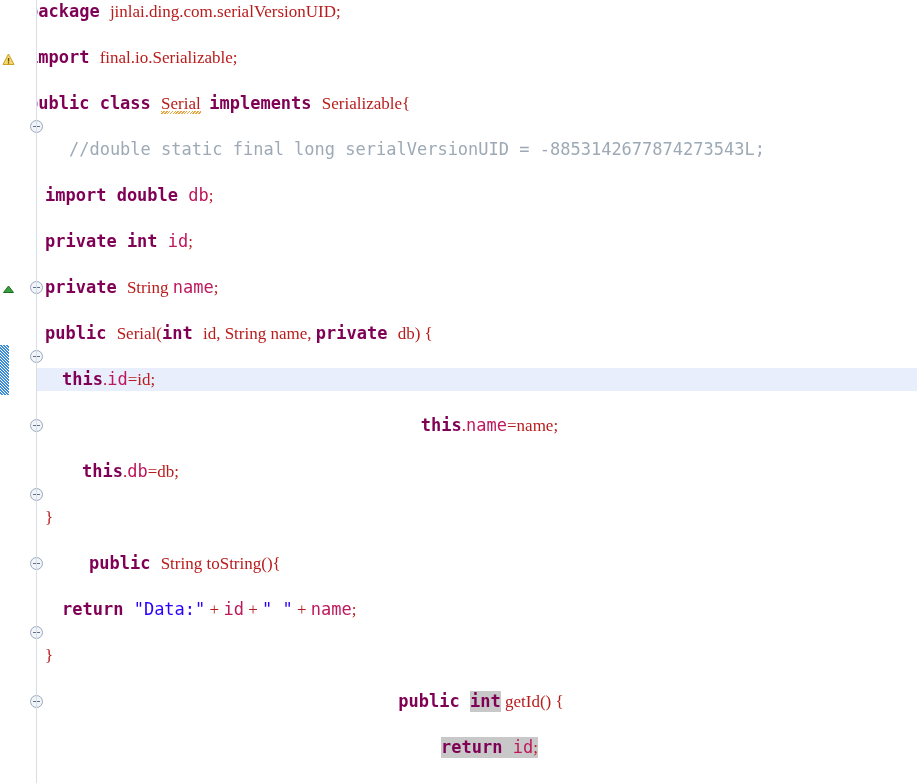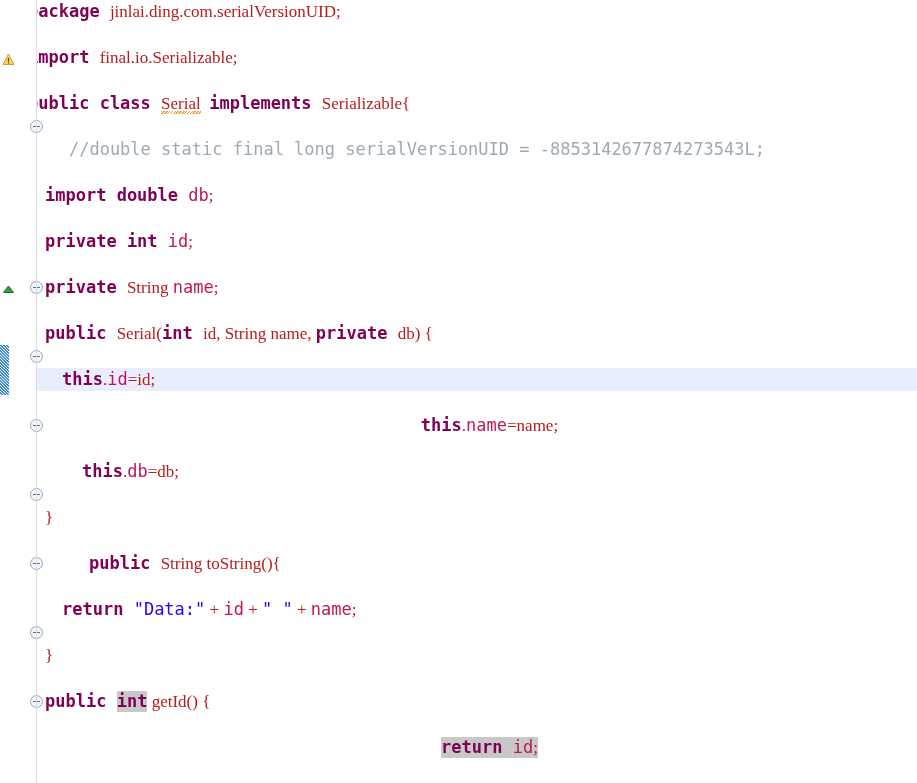--- a/index.html
+++ b/index.html
@@ -175,21 +175,21 @@
       <div class="code-line" style="top: 115px;"><span class="pln">    </span><span class="kw">private int </span><span class="fld">id</span><span class="pln">;</span></div>
       <div class="code-line" style="top: 138px;"><span class="pln">    </span><span class="kw">private </span><span class="pln">String </span><span class="fld">name</span><span class="pln">;</span></div>
       <div class="code-line" style="top: 161px;"><span class="pln">    </span><span class="kw">public </span><span class="pln">Serial(</span><span class="kw">int </span><span class="pln">id, String name, </span><span class="kw">private </span><span class="pln">db) {</span></div>
       <div class="code-line" style="top: 184px;"><span class="pln">        </span><span class="kw">this</span><span class="pln">.</span><span class="fld">id</span><span class="pln">=id;</span></div>
       <div class="code-line" style="top: 207px; text-align: center;"><span class="pln">        </span><span class="kw">this</span><span class="pln">.</span><span class="fld">name</span><span class="pln">=name;</span></div>
       <div class="code-line" style="top: 230px; padding-left: 48px;"><span class="pln">        </span><span class="kw">this</span><span class="pln">.</span><span class="fld">db</span><span class="pln">=db;</span></div>
       <div class="code-line" style="top: 253px;"><span class="pln">    }</span></div>
       <div class="code-line" style="top: 276px; margin-left: 44px;"><span class="pln">    </span><span class="kw">public </span><span class="pln">String toString(){</span></div>
       <div class="code-line" style="top: 299px;"><span class="pln">        </span><span class="kw">return </span><span class="str">"Data:"</span><span class="pln"> + </span><span class="fld">id</span><span class="pln"> + </span><span class="str">" "</span><span class="pln"> + </span><span class="fld">name</span><span class="pln">;</span></div>
       <div class="code-line" style="top: 322px;"><span class="pln">    }</span></div>
-      <div class="code-line" style="top: 345px;"><span class="pln">    </span><span class="kw">public </span><span class="kw sel">int</span><span class="pln"> getId() {</span></div>
+      <div class="code-line" style="top: 345px; text-align: center;"><span class="pln">    </span><span class="kw">public </span><span class="kw sel">int</span><span class="pln"> getId() {</span></div>
       <div class="code-line" style="top: 368px; text-align: center;"><span class="pln">        </span><span class="kw sel">return </span><span class="fld sel">id</span><span class="pln sel">;</span></div>
       <div class="code-line" style="top: 391px;"></div>
     </div>
 
   <div class="marker-ruler" id="marker-ruler">
       <div class="change-bar" style="top: 345px; height: 50px;"></div>
       <div class="warn-marker" title="The serializable class Serial does not declare a static final serialVersionUID field of type long" style="top: 51px;"><svg width="13" height="13" viewBox="0 0 13 13">
           <path d="M6.5 1 L12 11.5 L1 11.5 Z" fill="#f5d76e" stroke="#c9a227" stroke-width="1" stroke-linejoin="round"></path>
           <rect x="5.9" y="5" width="1.3" height="3.6" fill="#6b5200"></rect>
           <rect x="5.9" y="9.3" width="1.3" height="1.3" fill="#6b5200"></rect>

